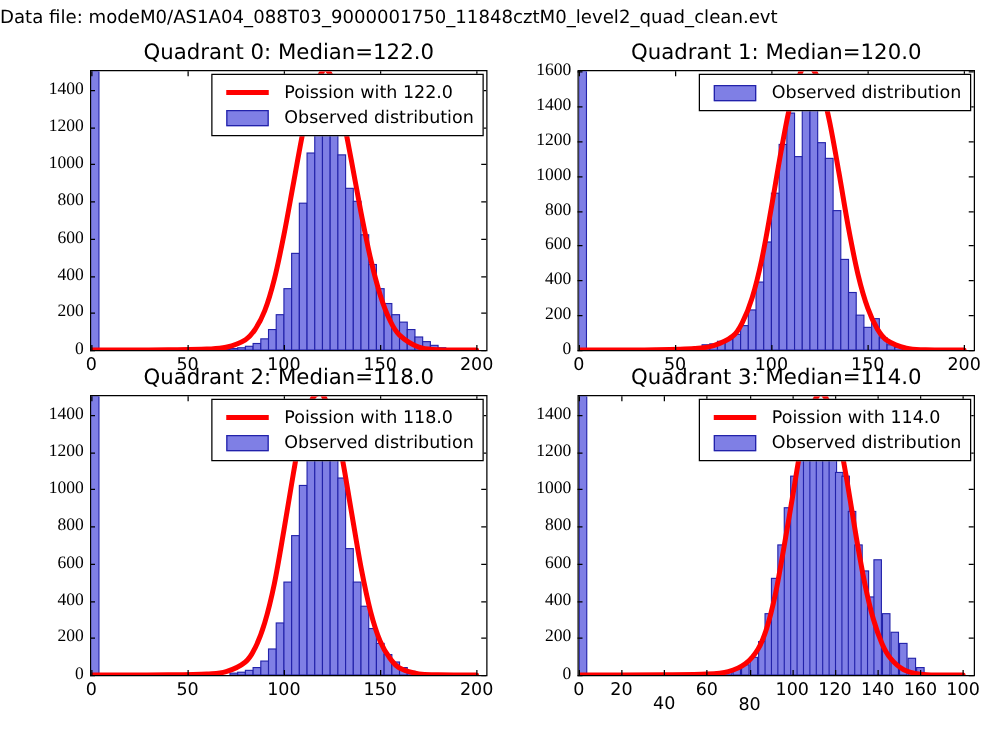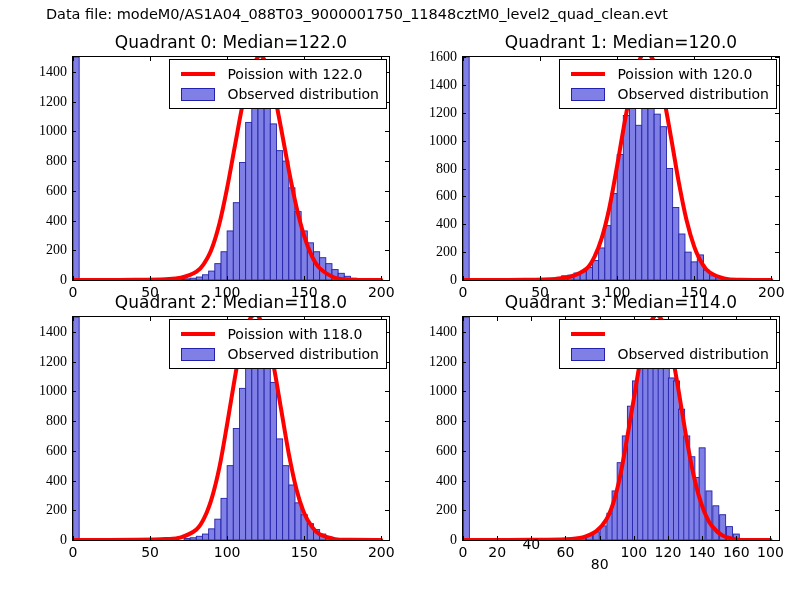--- a/index.html
+++ b/index.html
@@ -22,21 +22,21 @@
     height: 600px;
     background: #ffffff;
   }
 
   
   #suptitle {
     position: absolute;
     left: 0;
     top: 6px;
     width: 668px;
-    text-align: right;
+    text-align: left;
     font-size: 14.5px;
     color: #000000;
     white-space: nowrap;
   }
 
   
   .subplot {
     position: absolute;
   }
   .sp-title {
@@ -296,26 +296,20 @@
       <div class="tick-mark" style="width: 1px; height: 4px; left: 294.22px; top: 246px;"></div>
       <div class="tick-mark" style="width: 1px; height: 4px; left: 294.22px; top: 27px;"></div>
       <div class="tick-mark" style="width: 1px; height: 4px; left: 371.293px; top: 246px;"></div>
       <div class="tick-mark" style="width: 1px; height: 4px; left: 371.293px; top: 27px;"></div>
       <div class="xtick-label" style="left: 63px; top: 254px;">0</div>
       <div class="xtick-label" style="left: 140.073px; top: 254px;">50</div>
       <div class="xtick-label" style="left: 217.146px; top: 254px;">100</div>
       <div class="xtick-label" style="left: 294.22px; top: 254px;">150</div>
       <div class="xtick-label" style="left: 371.293px; top: 254px;">200</div>
       <div class="legend" style="top: 29px; left: auto; right: 23px;">
-        <div class="legend-row">
-          <span class="legend-swatch-wrap">
-            <span class="swatch-line"></span>
-          </span>
-          <span class="legend-text">Poission with 120.0</span>
-        </div>
         <div class="legend-row">
           <span class="legend-swatch-wrap">
             <span class="swatch-patch"></span>
           </span>
           <span class="legend-text">Observed distribution</span>
         </div>
       </div>
     </div>
   <div class="subplot" id="sp2" style="left: 0px; top: 290px; width: 400px; height: 270px;">
       <div class="sp-title" style="top: 2px; left: 72px; width: 318px;">Quadrant 2: Median=118.0</div>
@@ -484,33 +478,34 @@
       <div class="tick-mark" style="width: 1px; height: 4px; left: 267.973px; top: 246px;"></div>
       <div class="tick-mark" style="width: 1px; height: 4px; left: 267.973px; top: 27px;"></div>
       <div class="tick-mark" style="width: 1px; height: 4px; left: 302.135px; top: 246px;"></div>
       <div class="tick-mark" style="width: 1px; height: 4px; left: 302.135px; top: 27px;"></div>
       <div class="tick-mark" style="width: 1px; height: 4px; left: 336.297px; top: 246px;"></div>
       <div class="tick-mark" style="width: 1px; height: 4px; left: 336.297px; top: 27px;"></div>
       <div class="tick-mark" style="width: 1px; height: 4px; left: 370.459px; top: 246px;"></div>
       <div class="tick-mark" style="width: 1px; height: 4px; left: 370.459px; top: 27px;"></div>
       <div class="xtick-label" style="left: 63px; top: 254px;">0</div>
       <div class="xtick-label" style="left: 97.1622px; top: 254px;">20</div>
-      <div class="xtick-label" style="left: 131.324px; top: 246px;">40</div>
+      <div class="xtick-label" style="left: 131.324px; top: 265px;">40</div>
       <div class="xtick-label" style="left: 165.486px; top: 254px;">60</div>
       <div class="xtick-label" style="left: 199.649px; top: 266px;">80</div>
       <div class="xtick-label" style="left: 233.811px; top: 254px;">100</div>
       <div class="xtick-label" style="left: 267.973px; top: 254px;">120</div>
       <div class="xtick-label" style="left: 302.135px; top: 254px;">140</div>
       <div class="xtick-label" style="left: 336.297px; top: 254px;">160</div>
       <div class="xtick-label" style="left: 370.459px; top: 254px;">100</div>
       <div class="legend" style="top: 29px; left: auto; right: 23px;">
         <div class="legend-row">
           <span class="legend-swatch-wrap">
             <span class="swatch-line"></span>
           </span>
+          <span class="legend-text">Poission with 114.0</span>
         </div>
         <div class="legend-row">
           <span class="legend-swatch-wrap">
             <span class="swatch-patch"></span>
           </span>
           <span class="legend-text">Observed distribution</span>
         </div>
       </div>
     </div>
 

